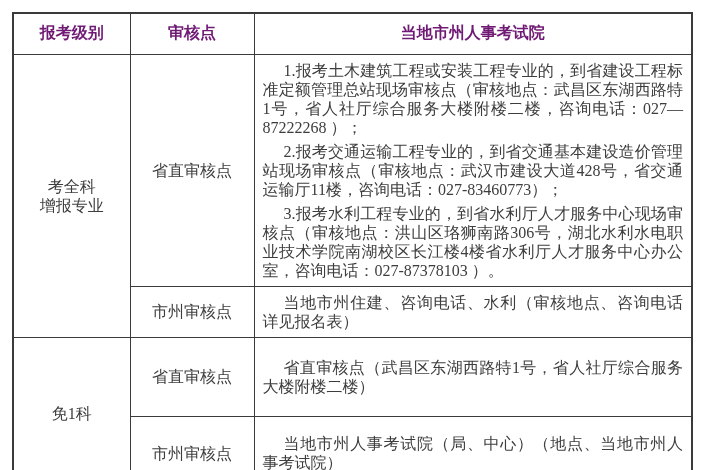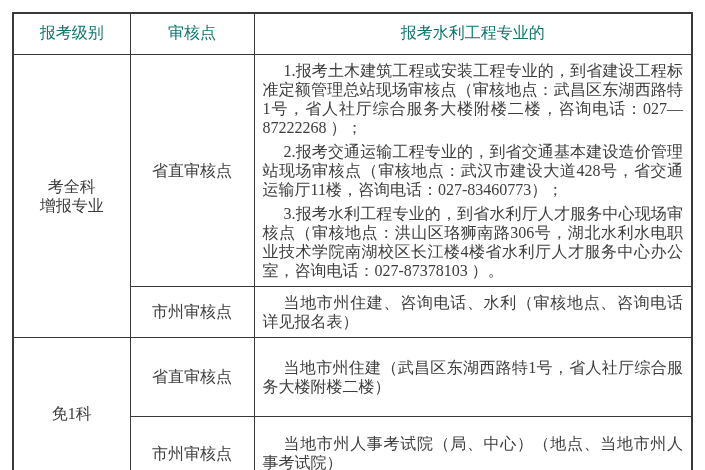--- a/index.html
+++ b/index.html
@@ -31,23 +31,23 @@
     font-size: 16px;
   }
   th, td {
     border: 1px solid #3a3a3a;
     padding: 0;
     vertical-align: middle;
     overflow: hidden;
   }
   thead tr { height: 41px; }
   th {
-    font-weight: normal;
+    font-weight: bold;
     text-align: center;
-    color: #0f766e;
+    color: #701a75;
   }
   td.level-cell, td.point-cell {
     text-align: center;
     line-height: 19px;
   }
   td.level-cell { white-space: pre-line; margin-top: 27px; }
   td.dept-cell {
     padding: 1px 3px;
     text-align: left;
   }
@@ -69,21 +69,21 @@
   <table class="review-table">
     <colgroup>
       <col style="width:117px">
       <col style="width:124px">
       <col style="width:438px">
     </colgroup>
     <thead>
       <tr>
         <th>报考级别</th>
         <th>审核点</th>
-        <th>报考水利工程专业的</th>
+        <th>当地市州人事考试院</th>
       </tr>
     </thead>
     <tbody>
       <tr class="row-a1">
         <td class="level-cell" rowspan="2">考全科
 增报专业</td>
         <td class="point-cell">省直审核点</td>
         <td class="dept-cell">
           <p>1.报考土木建筑工程或安装工程专业的，到省建设工程标准定额管理总站现场审核点（审核地点：武昌区东湖西路特1号，省人社厅综合服务大楼附楼二楼，咨询电话：027—87222268 ）；</p>
           <p>2.报考交通运输工程专业的，到省交通基本建设造价管理站现场审核点（审核地点：武汉市建设大道428号，省交通运输厅11楼，咨询电话：027-83460773）；</p>
@@ -93,21 +93,21 @@
       <tr class="row-a2">
         <td class="point-cell">市州审核点</td>
         <td class="dept-cell">
           <p>当地市州住建、咨询电话、水利（审核地点、咨询电话详见报名表）</p>
         </td>
       </tr>
       <tr class="row-b1">
         <td class="level-cell" rowspan="2">免1科</td>
         <td class="point-cell">省直审核点</td>
         <td class="dept-cell">
-          <p>当地市州住建（武昌区东湖西路特1号，省人社厅综合服务大楼附楼二楼）</p>
+          <p>省直审核点（武昌区东湖西路特1号，省人社厅综合服务大楼附楼二楼）</p>
         </td>
       </tr>
       <tr class="row-b2">
         <td class="point-cell">市州审核点</td>
         <td class="dept-cell">
           <p>当地市州人事考试院（局、中心）（地点、当地市州人事考试院）</p>
         </td>
       </tr>
     </tbody>
   </table>

